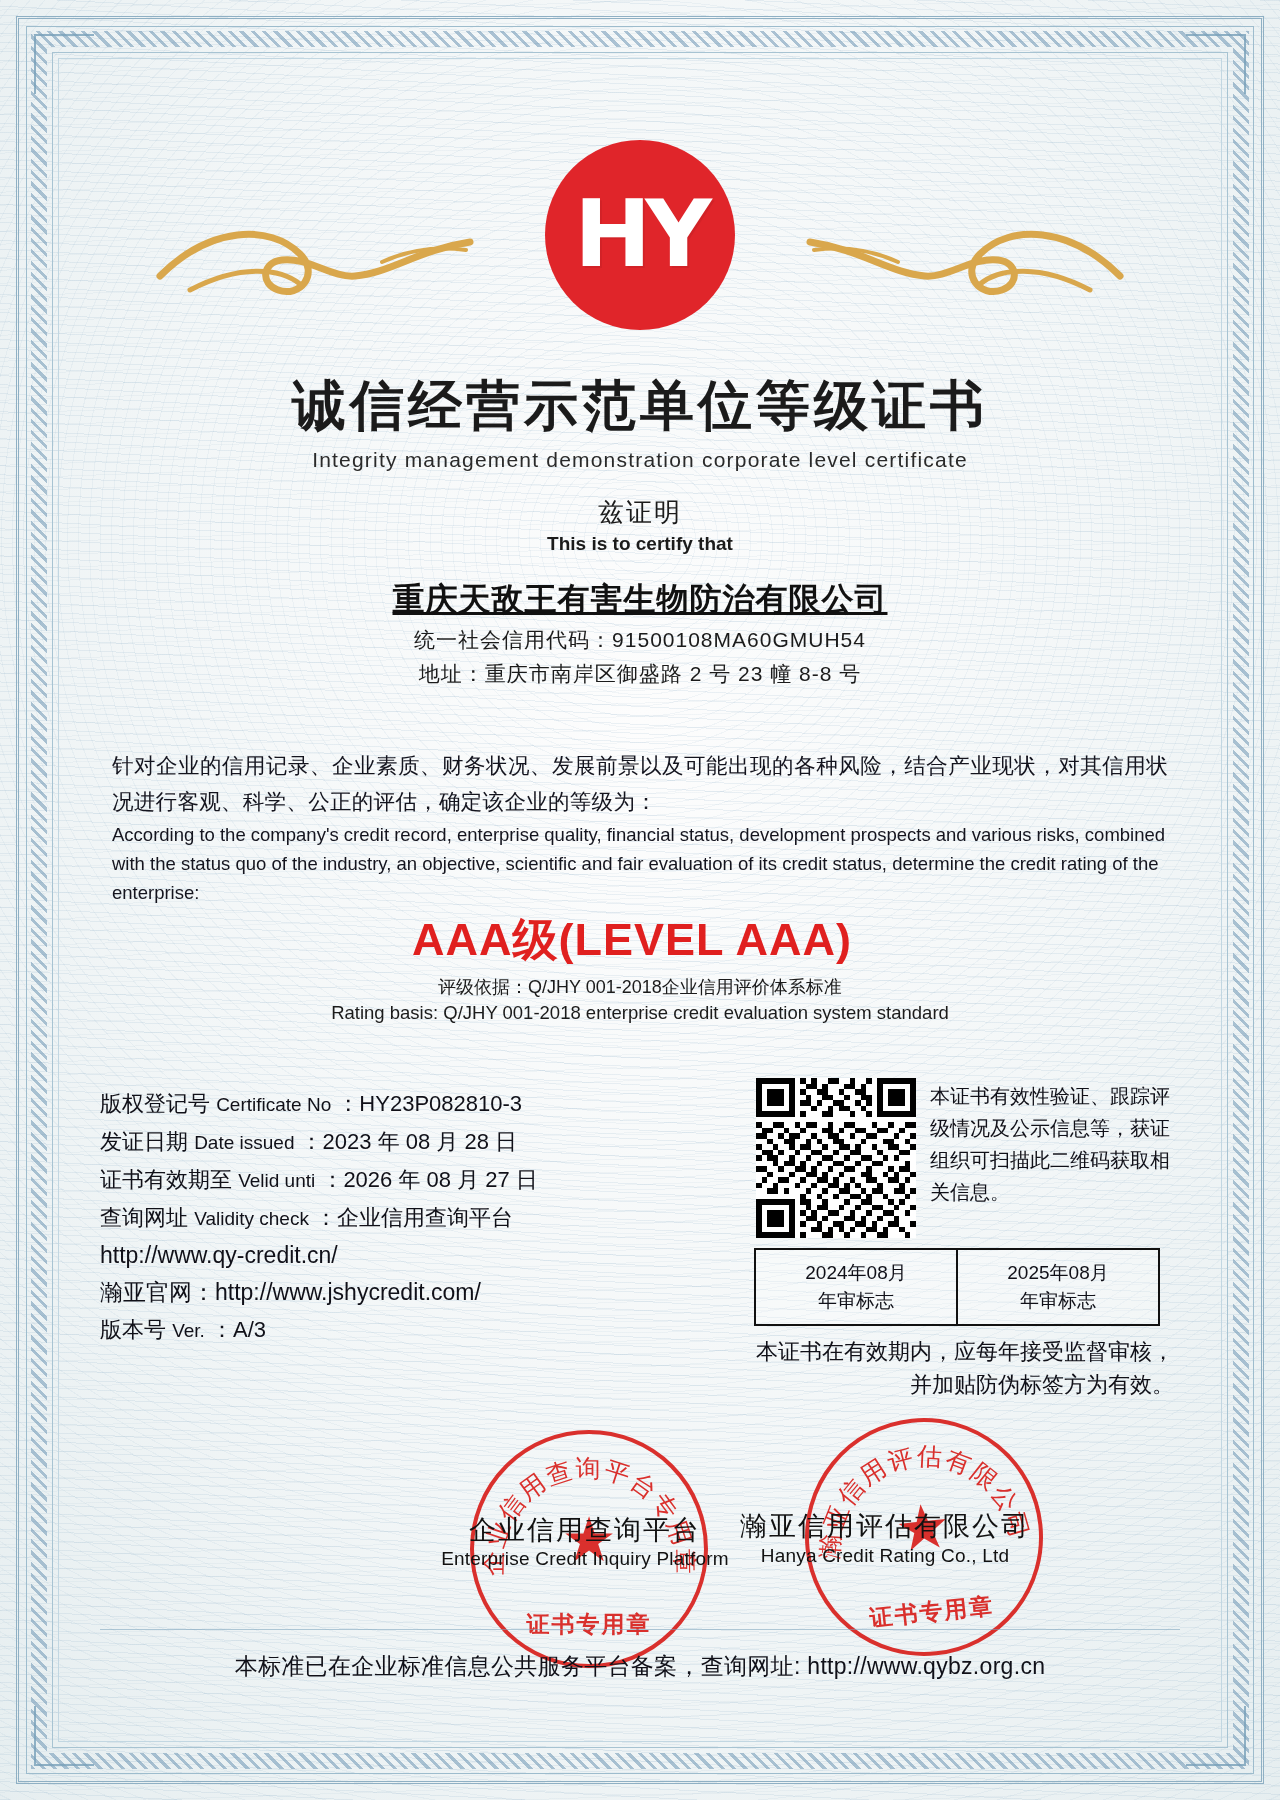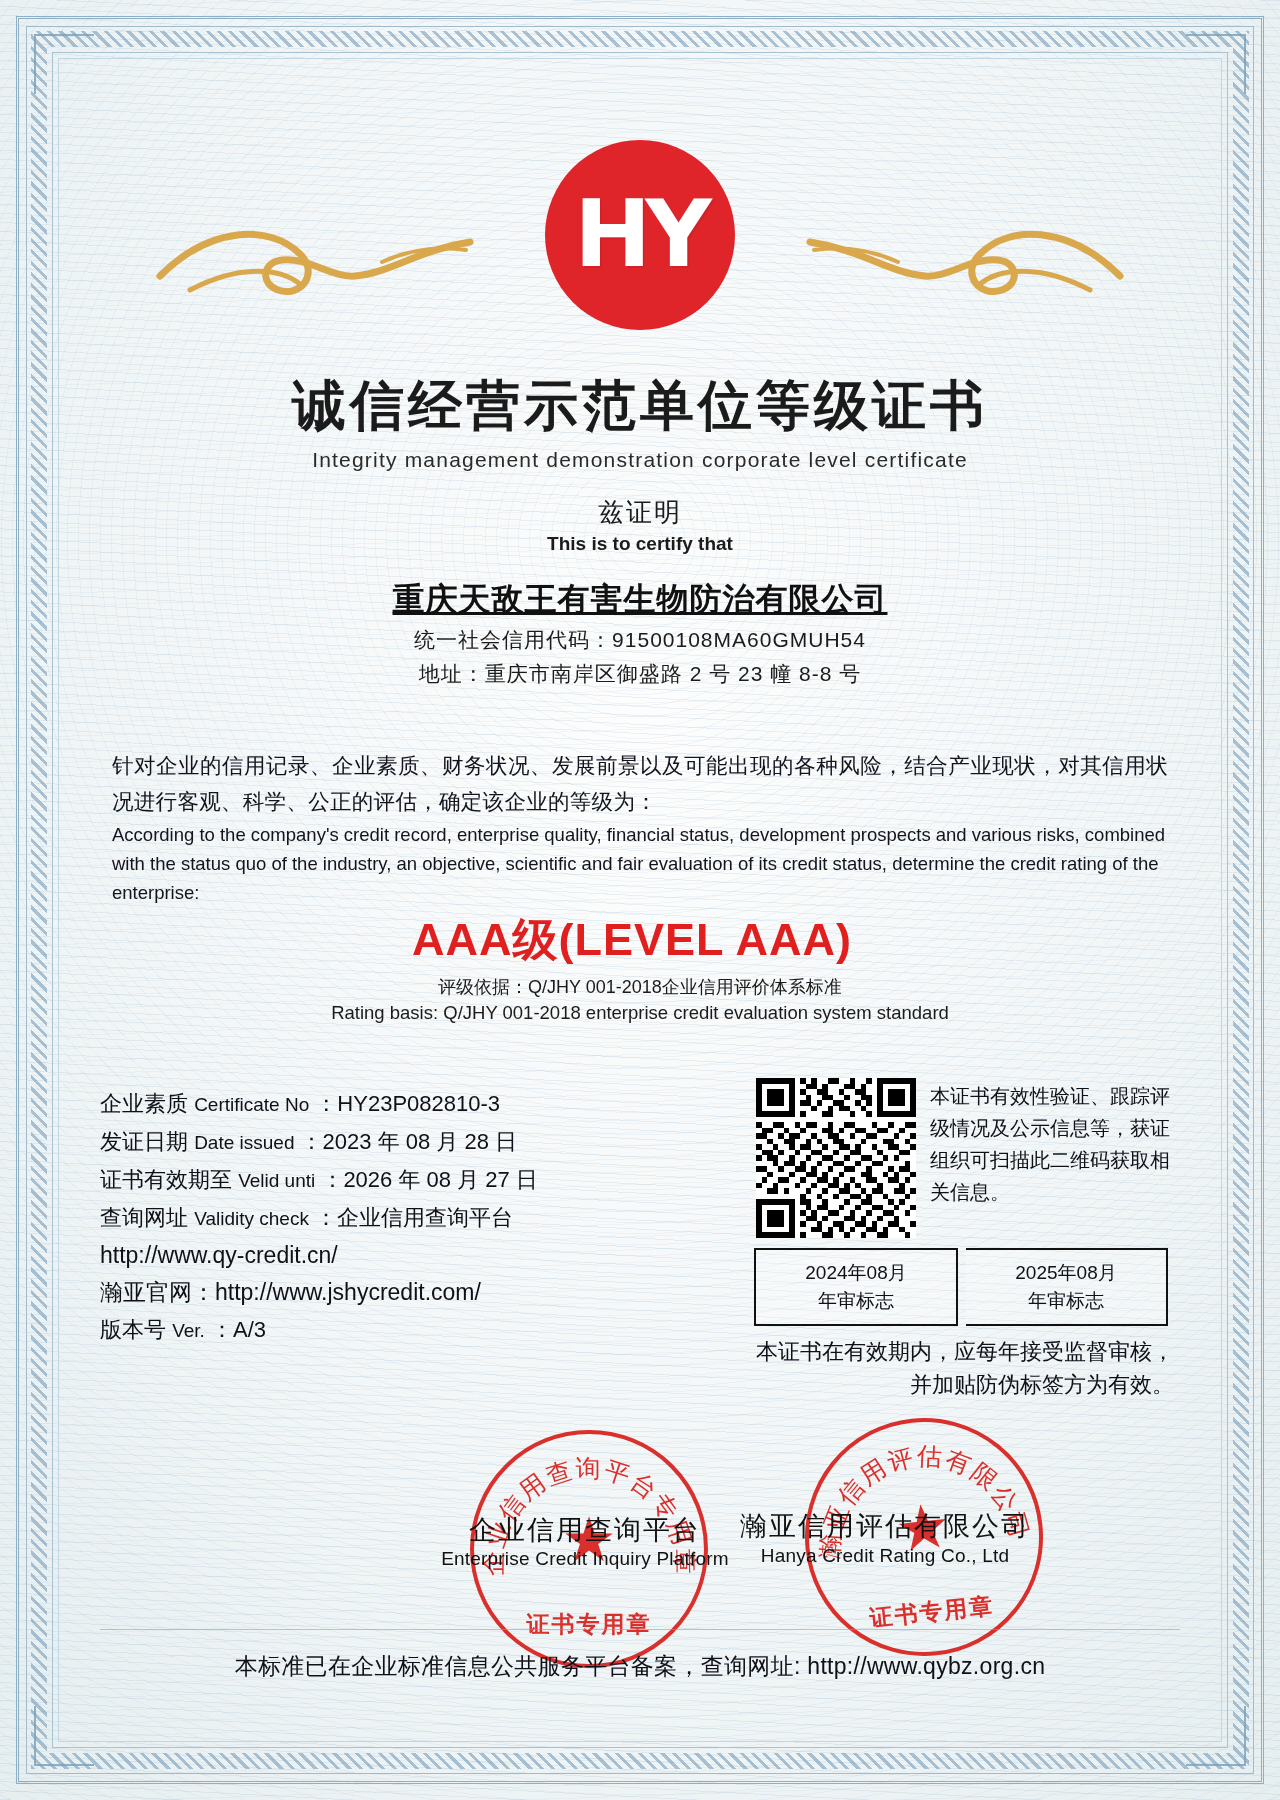--- a/index.html
+++ b/index.html
@@ -147,21 +147,21 @@
     position:absolute;top:1078px;left:756px;width:160px;height:160px;
     background:#fff;
   }
   .qr svg{display:block;}
   .qr-note{
     position:absolute;top:1080px;left:930px;width:250px;
     font-size:20px;line-height:32px;color:#101018;
   }
   .stamps-row{
     position:absolute;top:1248px;left:754px;width:420px;
-    display:flex;gap:8px;
+    display:flex;gap:0;
   }
   .year-box{
     width:200px;height:74px;border:2px solid #111;
     display:flex;flex-direction:column;align-items:center;justify-content:center;
     font-size:19px;line-height:28px;color:#101018;
     background:rgba(255,255,255,0.25);
   }
   .year-box + .year-box{border-left:none;}
   .audit-note{
     position:absolute;top:1335px;left:744px;width:430px;
@@ -252,21 +252,21 @@
 
   <div class="body-cn">针对企业的信用记录、企业素质、财务状况、发展前景以及可能出现的各种风险，结合产业现状，对其信用状况进行客观、科学、公正的评估，确定该企业的等级为：</div>
   <div class="body-en">According to the company's credit record, enterprise quality, financial status, development prospects and various risks, combined with the status quo of the industry, an objective, scientific and fair evaluation of its credit status, determine the credit rating of the enterprise:</div>
 
   <div class="level">AAA级(LEVEL AAA)</div>
   <div class="basis-cn">评级依据：Q/JHY 001-2018企业信用评价体系标准</div>
   <div class="basis-en">Rating basis: Q/JHY 001-2018 enterprise credit evaluation system standard</div>
 
   <div class="details">
     <div>
-      <span>企业素质</span>
+      <span>版权登记号</span>
       <span class="lbl-en">Certificate No</span>
       <span>：HY23P082810-3</span>
     </div>
     <div>
       <span>发证日期</span>
       <span class="lbl-en">Date issued</span>
       <span>：2023 年 08 月 28 日</span>
     </div>
     <div>
       <span>证书有效期至</span>

